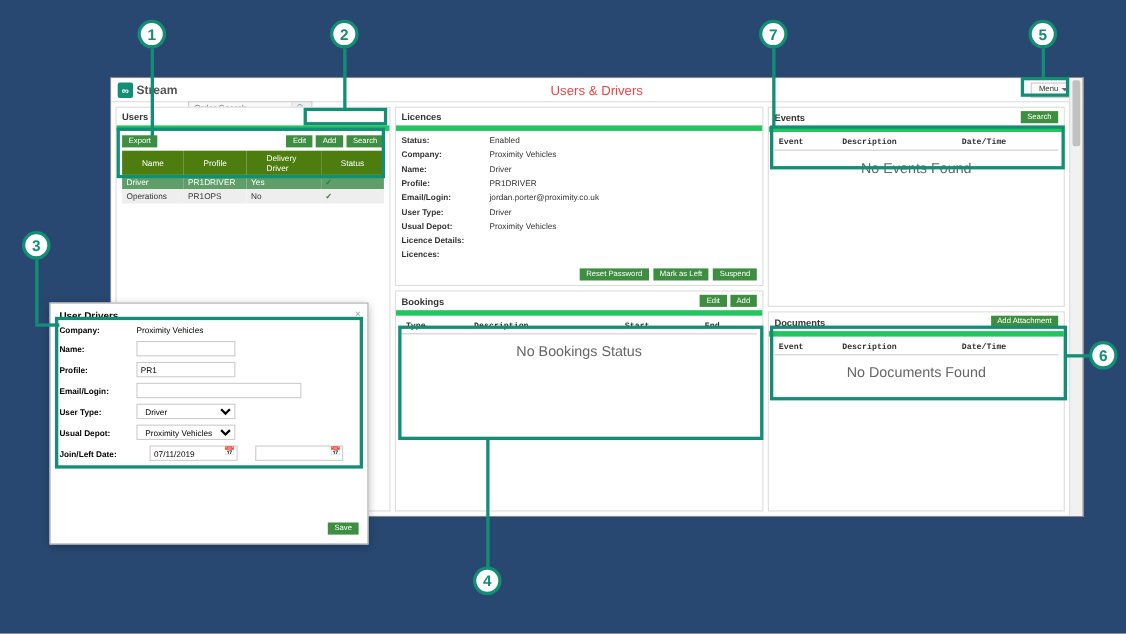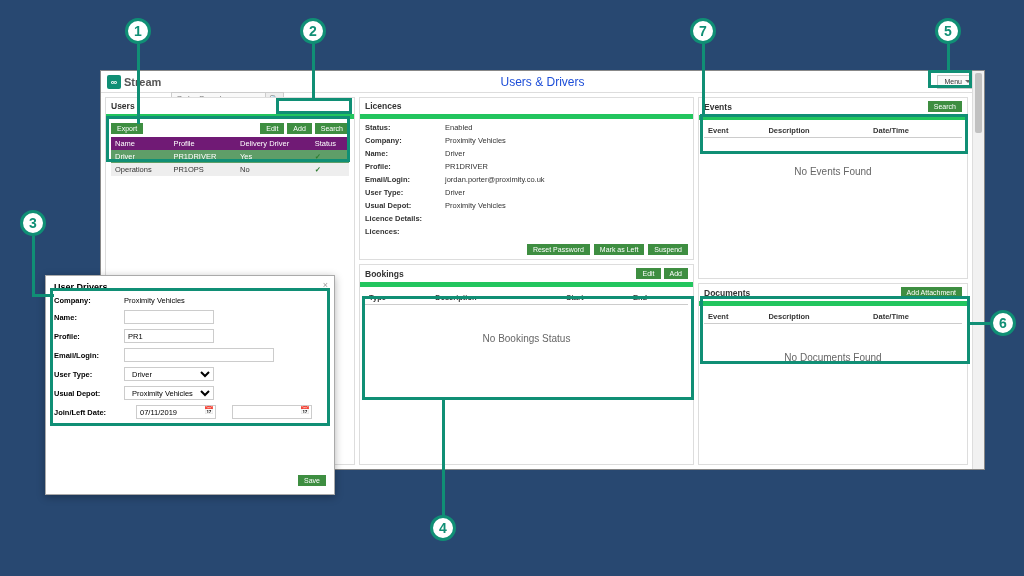--- a/index.html
+++ b/index.html
@@ -47,21 +47,21 @@
     padding: 0 4px; background: #f9f9f9;
   }
   .order-search .sbtn {
     width: 18px; height: 16px; border: 1px solid #ccc; border-left: none;
     background: #eee; display: flex; align-items: center; justify-content: center;
     font-size: 8px; color:#666; cursor:pointer;
   }
   .page-title {
     position:absolute; left:0; right:0; top:0; height:22px;
     display:flex; align-items:center; justify-content:center;
-    font-size: 12px; font-weight: 500; color:#1d4ed8; pointer-events:none;
+    font-size: 12px; font-weight: 500; color:#ef4444; pointer-events:none;
   }
   .menu-btn {
     margin-left: auto; height: 14px; padding: 0 6px;
     border: 1px solid #ccc; background: #fafafa; font-size: 7px;
     display:flex; align-items:center; gap:3px; cursor:pointer;
   }
   .caret-down { width:0;height:0;border-left:3px solid transparent;border-right:3px solid transparent;border-top:3px solid #666; }
 
   
   .body {
@@ -84,35 +84,35 @@
   .panel-body { padding: 4px 5px; flex:1; }
 
   .btn {
     background: #3e8e41; color:#fff; border:none;
     font-size: 7px; padding: 2px 6px; cursor:pointer;
     display:inline-flex; align-items:center; justify-content:center;
   }
 
   
   table.users { width:100%; border-collapse: collapse; font-size:7.5px; }
-  table.users thead th { background:#701a75; color:#fff; text-align:left; padding:2px 4px; font-weight:normal; }
+  table.users thead th { background:#4d7c0f; color:#fff; text-align:left; padding:2px 18px; font-weight:normal; }
   table.users tbody td { padding:2px 4px; }
   table.users tbody tr.row0 { background:#5f9e68; color:#fff; }
   table.users tbody tr.row1 { background:#eee; color:#333; }
   .check { color:#2e7d32; font-weight:bold; }
 
   
   .kv { display:grid; grid-template-columns: 80px 1fr; row-gap:4px; font-size:7.5px; }
   .kv .k { font-weight:bold; }
   .action-row { display:flex; gap:4px; justify-content:flex-end; padding:4px 5px; }
 
   
   table.thd { width:100%; border-collapse:collapse; font-size:7.5px; }
-  table.thd th { text-align:left; padding:2px 4px; border-bottom:1px solid #ccc; font-weight:bold; }
-  .empty-msg { text-align:center; padding:8px 0; color:#666; font-size:10px;margin-top:20px; }
+  table.thd th { text-align:left; padding:2px 4px; border-bottom:1px solid #ccc; font-weight:bold;font-family:Liberation Mono, monospace; }
+  .empty-msg { text-align:center; padding:8px 0; color:#666; font-size:13px; }
 
   
   .user-details-window {
     position:absolute; left:45px; top:275px; width:290px; height:220px;
     background:#fff; border:1px solid #aaa; box-shadow: 0 2px 8px rgba(0,0,0,.3);
     font-size:8px; padding:6px 8px;
   }
   .user-details-window .ud-title { font-weight:bold; font-size:9px; margin-bottom:4px; }
   .user-details-window .close-x { position:absolute; right:6px; top:4px; color:#999; font-size:9px; cursor:pointer; }
   .ud-grid { display:grid; grid-template-columns: 70px 1fr; row-gap:5px; align-items:center; font-size:7.5px; }

